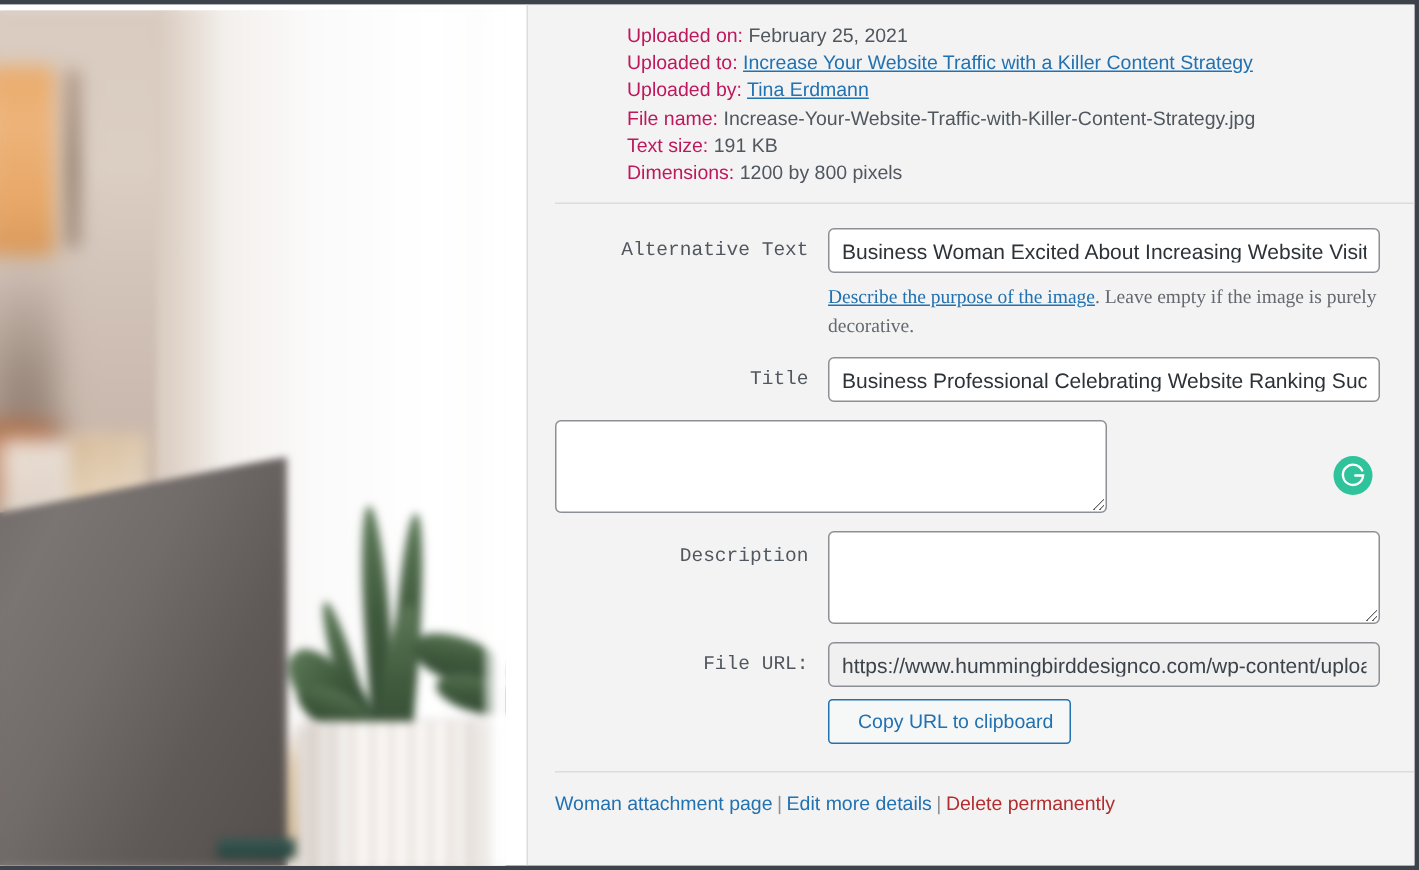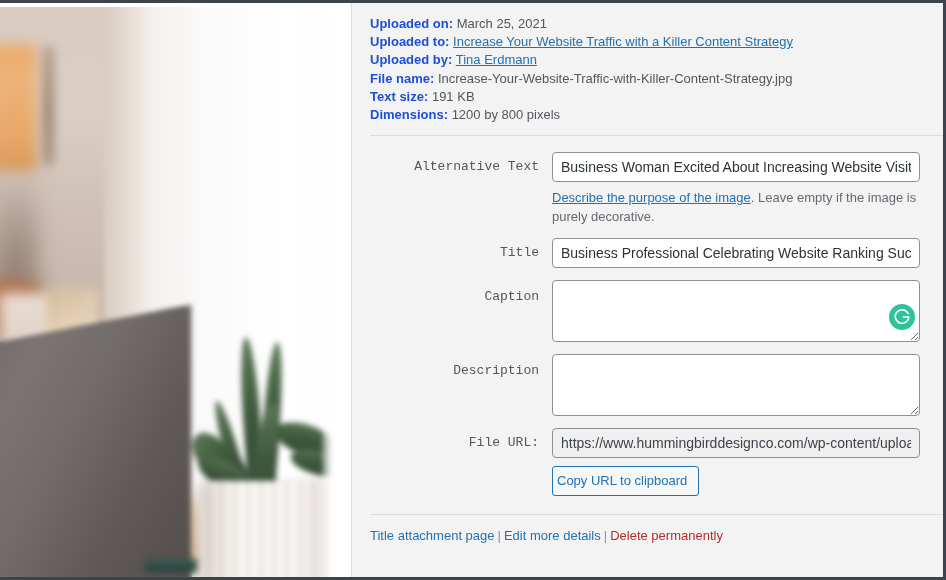--- a/index.html
+++ b/index.html
@@ -182,22 +182,23 @@
   }
 
   
   #meta {
     line-height: 18.2px;
     font-size: 13px;
     color: #3c434a;
   }
   .meta-row { white-space: nowrap; }
   .meta-label {
-    font-weight: bold;
-    color: #1d4ed8;
+    font-weight: normal;
+    color: #be185d;
+    margin-left: 48px;
   }
   .meta-value { color: #50575e; }
   .meta-link {
     color: #2271b1;
     text-decoration: underline;
     cursor: pointer;
   }
 
   hr.sep {
     border: 0;
@@ -259,20 +260,21 @@
     resize: both;
     display: block;
   }
 
   .help {
     width: 368px;
     margin-top: 6px;
     font-size: 13px;
     line-height: 19px;
     color: #646970;
+    font-family: Liberation Serif, serif;
   }
   .help a {
     color: #2271b1;
     text-decoration: underline;
     cursor: pointer;
   }
 
   
   #grammarly {
     position: absolute;
@@ -292,21 +294,21 @@
   
   #copy-row { margin-top: 8px; }
   .btn-secondary {
     font-family: "Liberation Sans", sans-serif;
     font-size: 13px;
     line-height: 1;
     color: #2271b1;
     background: #f6f7f7;
     border: 1px solid #2271b1;
     border-radius: 3px;
-    padding: 7px 11px 8px 4px;
+    padding: 7px 11px 8px 19px;
     cursor: pointer;
   }
 
   
   #footer-sep {
     border: 0;
     border-top: 1px solid #dcdcde;
     margin: 18px 0 0 0;
     width: 916px;
   }
@@ -354,21 +356,21 @@
       <div class="ph-layer" id="ph-whiteR"></div>
       <div class="ph-layer" id="ph-blurAll"></div>
     </div>
   </div>
 
   <div id="details-pane">
 
     <div id="meta">
       <div class="meta-row">
         <span class="meta-label">Uploaded on:</span>
-        <span class="meta-value">March 25, 2021</span>
+        <span class="meta-value">February 25, 2021</span>
       </div>
       <div class="meta-row">
         <span class="meta-label">Uploaded to:</span>
         <span class="meta-link">Increase Your Website Traffic with a Killer Content Strategy</span>
       </div>
       <div class="meta-row">
         <span class="meta-label">Uploaded by:</span>
         <span class="meta-link">Tina Erdmann</span>
       </div>
       <div class="meta-row">
@@ -400,21 +402,20 @@
       </div>
 
       <div class="row">
         <div class="row-label">Title</div>
         <div class="row-field">
           <input class="txt" type="text" value="Business Professional Celebrating Website Ranking Success" style="">
         </div>
       </div>
 
       <div class="row">
-        <div class="row-label tall">Caption</div>
         <div class="row-field">
           <textarea class="ta" style=""></textarea>
           <div id="grammarly">
             <svg width="18" height="18" viewBox="0 0 24 24" aria-hidden="true">
               <path fill="none" stroke="#ffffff" stroke-width="2.1" stroke-linecap="round" d="M20.2 7.6A9 9 0 1 0 21 12h-7"></path>
             </svg>
           </div>
         </div>
       </div>
 
@@ -433,17 +434,17 @@
             <button class="btn-secondary">Copy URL to clipboard</button>
           </div>
         </div>
       </div>
 
     </div>
 
     <hr id="footer-sep">
 
     <div id="actions">
-      <a class="act-blue">Title attachment page</a><span class="act-pipe">|</span><a class="act-blue">Edit more details</a><span class="act-pipe">|</span><a class="act-red">Delete permanently</a>
+      <a class="act-blue">Woman attachment page</a><span class="act-pipe">|</span><a class="act-blue">Edit more details</a><span class="act-pipe">|</span><a class="act-red">Delete permanently</a>
     </div>
 
   </div>
 </div>
 
 </body></html>

